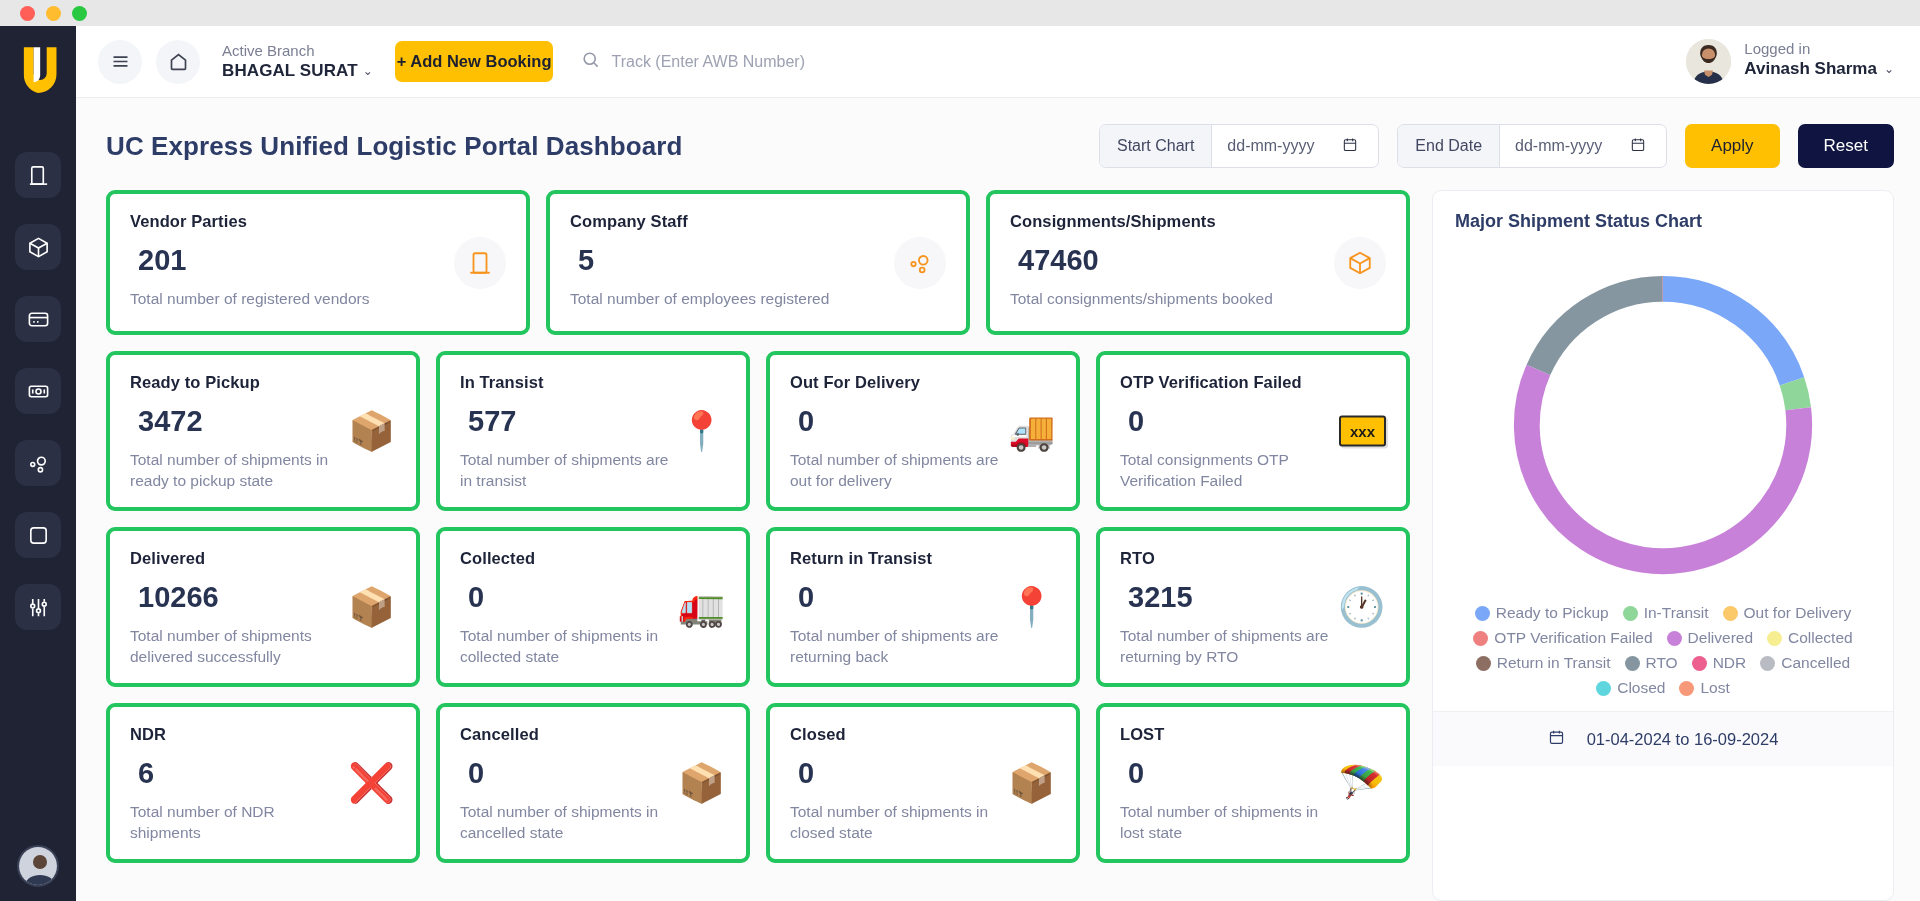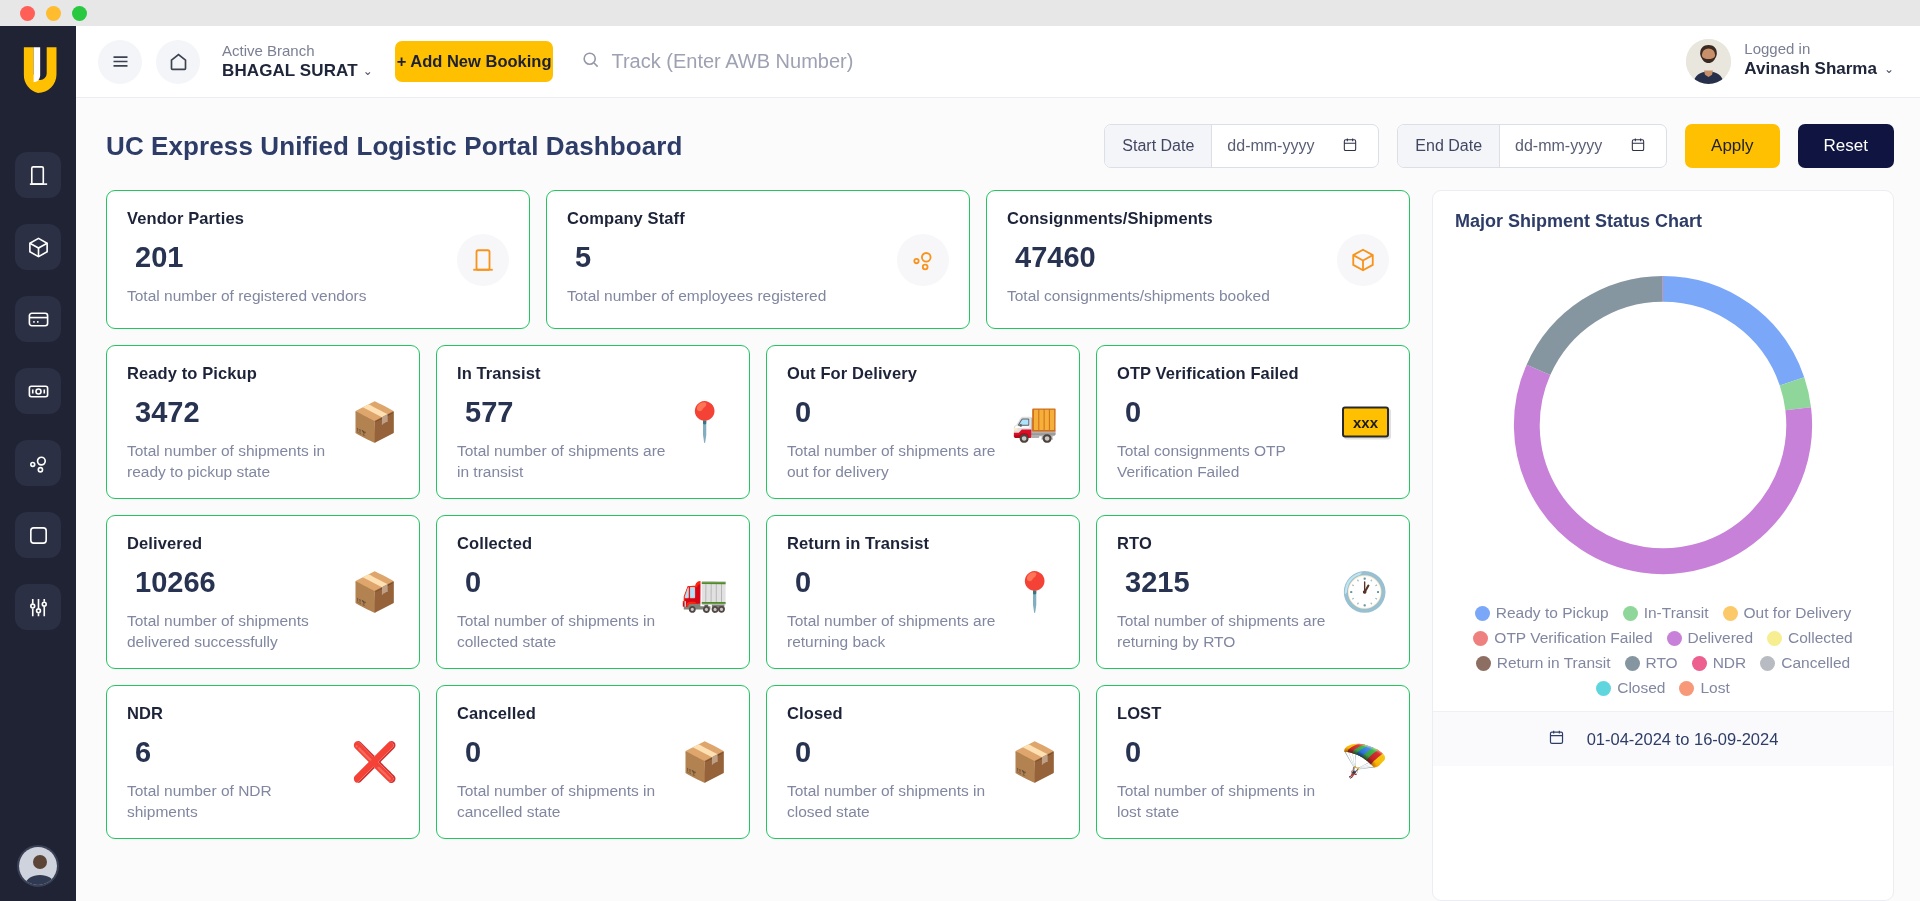--- a/index.html
+++ b/index.html
@@ -57,21 +57,21 @@
   #branch-value { font-size:17px; font-weight:700; color:#20263a; line-height:22px; letter-spacing:.1px; }
   #branch-caret { font-size:12px; color:#4b5166; }
   #add-booking-btn {
     background:#fec000; color:#1c2030; font-size:16.5px; font-weight:600;
     border:none; border-radius:7px; padding:11px 2px; cursor:pointer; white-space:nowrap;
     margin-right:28px;
   }
   #track-wrap { display:flex; align-items:center; gap:11px; flex:1; min-width:0; }
   #track-wrap svg { width:19px; height:19px; stroke:#9397a8; fill:none; stroke-width:2; flex:0 0 19px; }
   #track-input {
-    border:none; outline:none; background:transparent; font-size:20px; color:#24293c;
+    border:none; outline:none; background:transparent; font-size:16px; color:#24293c;
     font-family:inherit; width:100%;
   }
   #track-input::placeholder { color:#9da1b2; }
   #user-block { display:flex; gap:13px; flex:0 0 auto; }
   #user-avatar {
     width:45px; height:45px; border-radius:50%; overflow:hidden; background:#e9e7dd; flex:0 0 45px;
   }
   #user-text { display:flex; flex-direction:column; }
   #user-status { font-size:15px; color:#7a7f93; line-height:19px; }
   #user-name-row { display:flex; align-items:center; gap:7px; }
@@ -103,21 +103,21 @@
   #reset-btn {
     background:#0f1540; color:#ffffff; border:none; border-radius:7px;
     font-size:17px; font-weight:500; padding:0 26px; height:44px; cursor:pointer; font-family:inherit;
   }
 
   
   #content { flex:1; display:flex; gap:22px; padding:0 26px 0 30px; min-height:0; }
   #left-col { flex:1; min-width:0; display:flex; flex-direction:column; gap:16px; }
   .card-row { display:flex; gap:16px; }
   .stat-card {
-    background:#ffffff; border:1px solid #22c55e; border-radius:9px;
+    background:#ffffff; border:4px solid #22c55e; border-radius:9px;
     padding:18px 20px 16px 20px; position:relative; flex:1; min-width:0;
   }
   .stat-card.big { padding-bottom:22px; }
   .stat-title { font-size:16.5px; font-weight:700; color:#1d2338; margin-bottom:12px; letter-spacing:.1px; }
   .stat-value { font-size:29px; font-weight:700; color:#283352; line-height:34px; margin-bottom:11px;margin-left:8px; }
   .stat-desc { font-size:15.5px; color:#8187a0; line-height:21px; max-width:80%; }
   .stat-icon { position:absolute; right:20px; top:50%; transform:translateY(-50%); }
   .icon-circle {
     width:52px; height:52px; border-radius:50%; background:#f7f7fa;
     display:flex; align-items:center; justify-content:center;
@@ -277,21 +277,21 @@
           </span>
         </div>
       </div>
     </header>
 
     <div id="page-head">
       <h1 id="page-title">UC Express Unified Logistic Portal Dashboard</h1>
 
       <div id="filters">
         <div class="date-group">
-          <span class="date-label">Start Date</span>
+          <span class="date-label">Start Chart</span>
           <span class="date-field">
             <span class="date-text">dd-mm-yyyy</span>
             <span>
               <svg viewBox="0 0 24 24">
                   <rect x="3.5" y="5" width="17" height="16" rx="2"></rect>
                   <path d="M3.5 10h17M8 3v4M16 3v4"></path>
                 </svg>
             </span>
           </span>
         </div>

